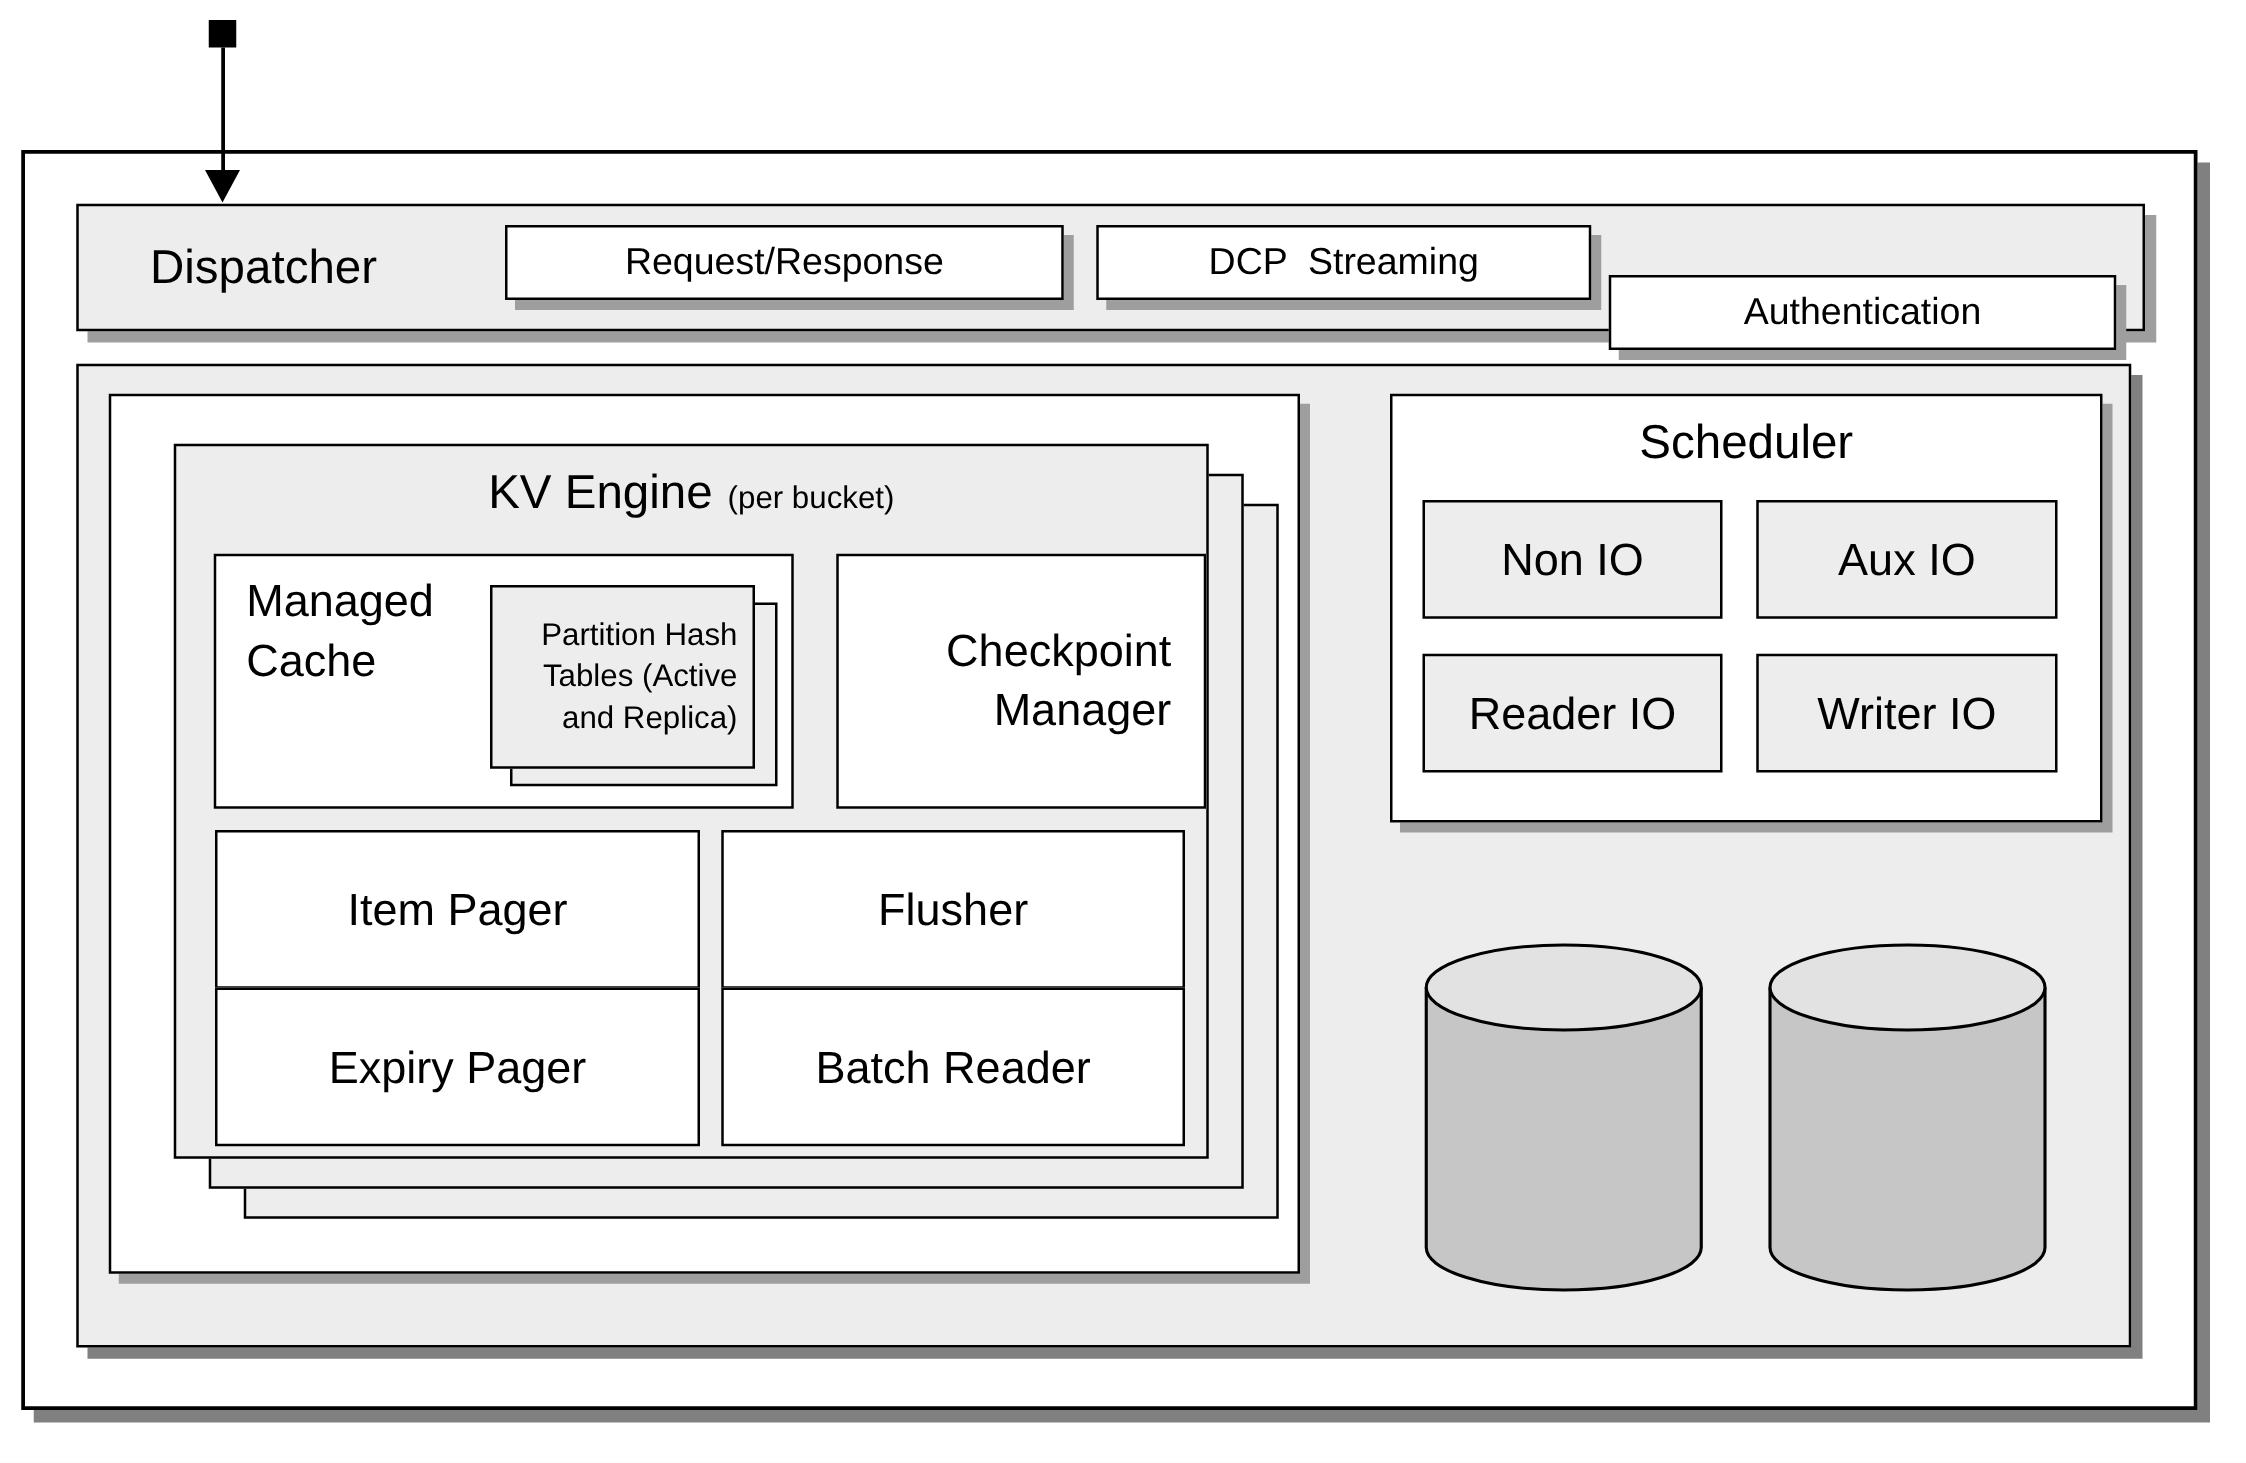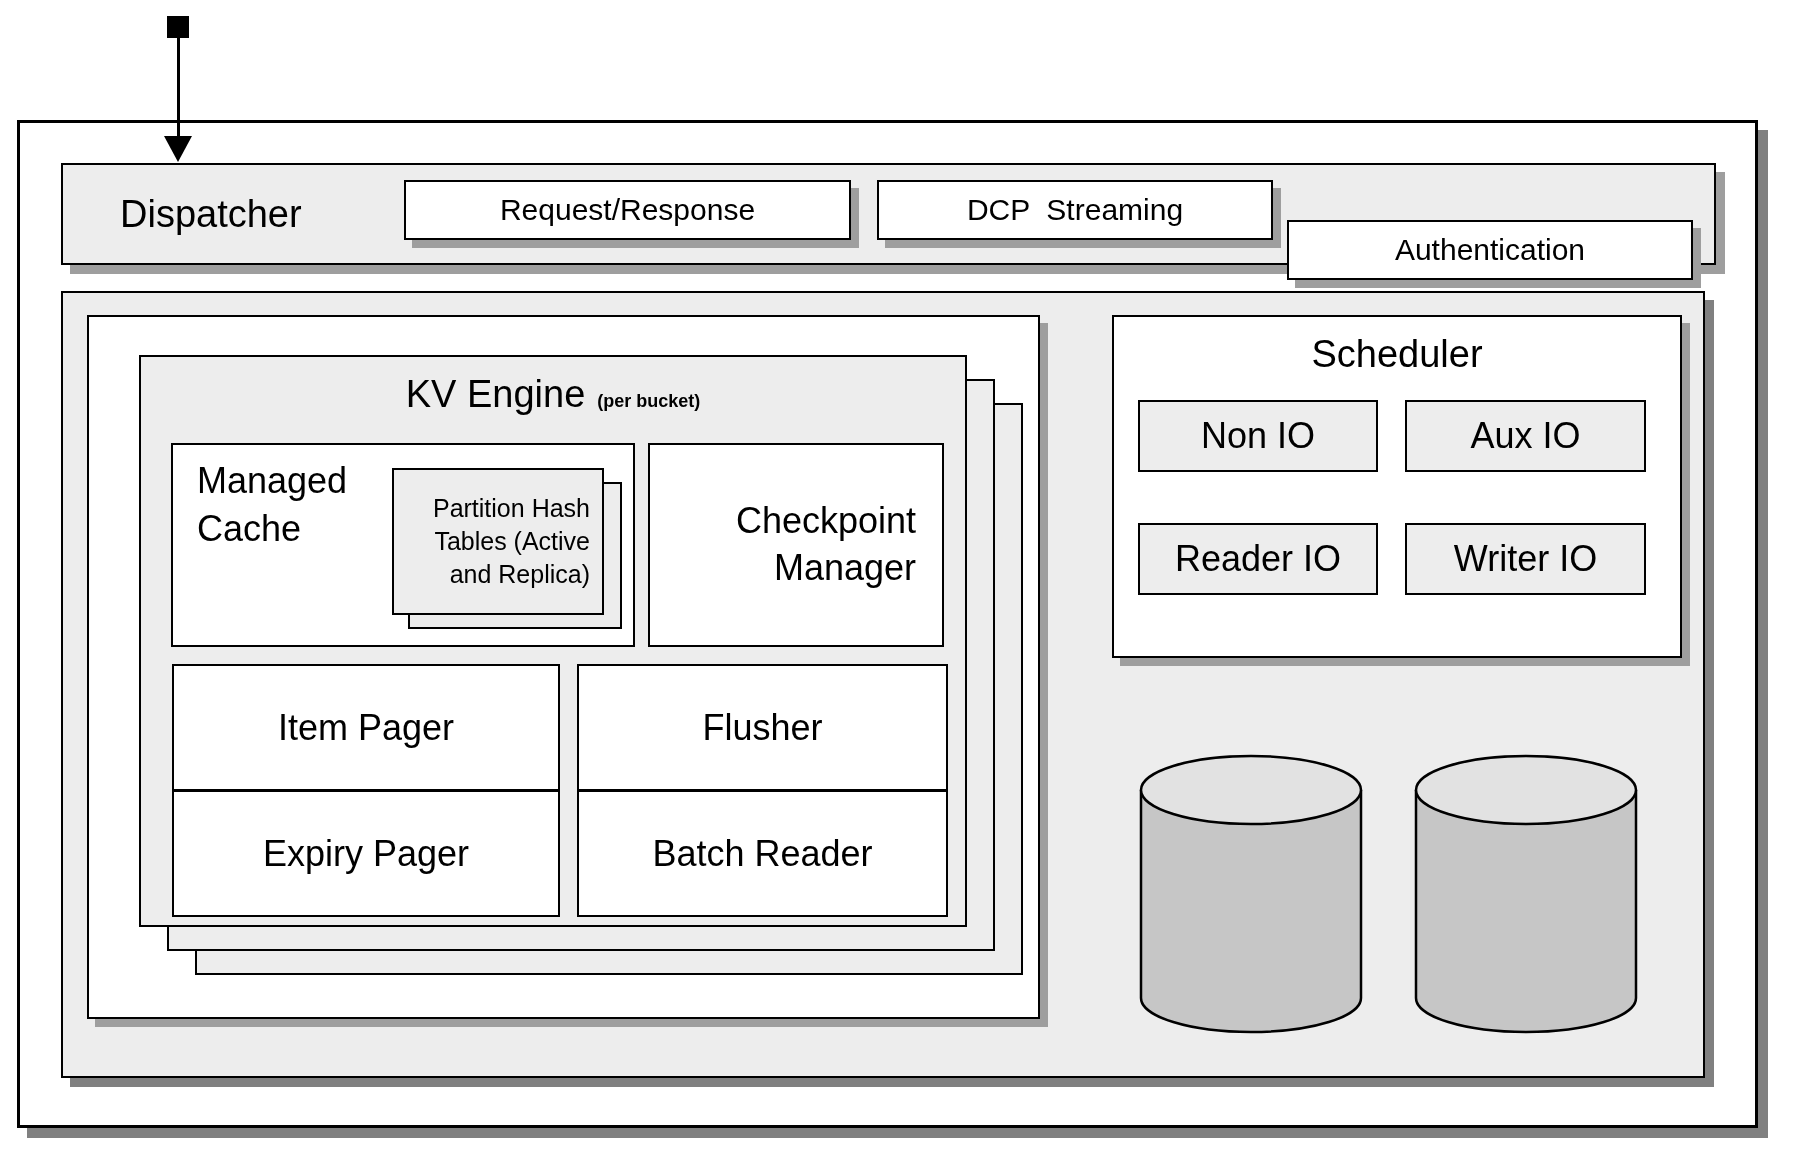--- a/index.html
+++ b/index.html
@@ -35,39 +35,39 @@
   
   .main-panel{left:61px;top:291px;width:1644px;height:787px;background:#ededed;border:2px solid #000;box-shadow:9px 9px 0 0 #808080;}
 
   .kv-container{left:24px;top:22px;width:953px;height:704px;}
   .kv-layer{background:#ededed;border:2px solid #000;width:828px;height:572px;}
   .kv-layer3{left:132px;top:110px;}
   .kv-layer2{left:104px;top:86px;}
   .kv-engine-box{left:76px;top:62px;width:828px;height:572px;background:#ededed;border:2px solid #000;}
   .kv-title-row{left:0;top:16px;width:100%;display:flex;justify-content:center;align-items:baseline;}
   .kv-title{font-size:38px;}
-  .kv-subtitle{font-size:18px;margin-left:12px;font-weight:bold;}
+  .kv-subtitle{font-size:25px;margin-left:12px;}
 
   .managed-cache{left:30px;top:86px;width:464px;height:204px;}
   .mc-label{left:24px;top:12px;width:215px;font-size:36px;line-height:1.32;}
   .pht-back{left:235px;top:37px;width:214px;height:147px;background:#ededed;border:2px solid #000;}
   .pht-front{left:219px;top:23px;width:212px;height:147px;background:#ededed;border:2px solid #000;font-size:25px;line-height:1.32;padding:0 12px;}
 
-  .checkpoint{left:507px;top:86px;width:296px;height:204px;font-size:36px;line-height:1.3;}
+  .checkpoint{left:528px;top:86px;width:296px;height:204px;font-size:36px;line-height:1.3;}
   .checkpoint span{display:inline-block;width:240px;}
   .comp-row{width:388px;height:127px;font-size:36px;}
   .item-pager{left:31px;top:307px;}
   .flusher{left:436px;top:307px;width:371px;}
   .expiry-pager{left:31px;top:433px;}
   .batch-reader{left:436px;top:433px;width:371px;}
 
   
   .scheduler{left:1049px;top:22px;width:570px;height:343px;}
   .scheduler-title{left:0;top:16px;width:100%;text-align:center;font-size:38px;}
-  .io-box{width:240px;height:72px;font-size:36px;}
+  .io-box{width:240px;height:95px;font-size:36px;}
   .io-0{left:24px;top:83px;}
   .io-1{left:291px;top:83px;width:241px;}
   .io-2{left:24px;top:206px;}
   .io-3{left:291px;top:206px;width:241px;}
 
   
   .cyl{width:226px;height:280px;}
   .cyl-1{left:1075px;top:461px;}
   .cyl-2{left:1350px;top:461px;}
 </style>

